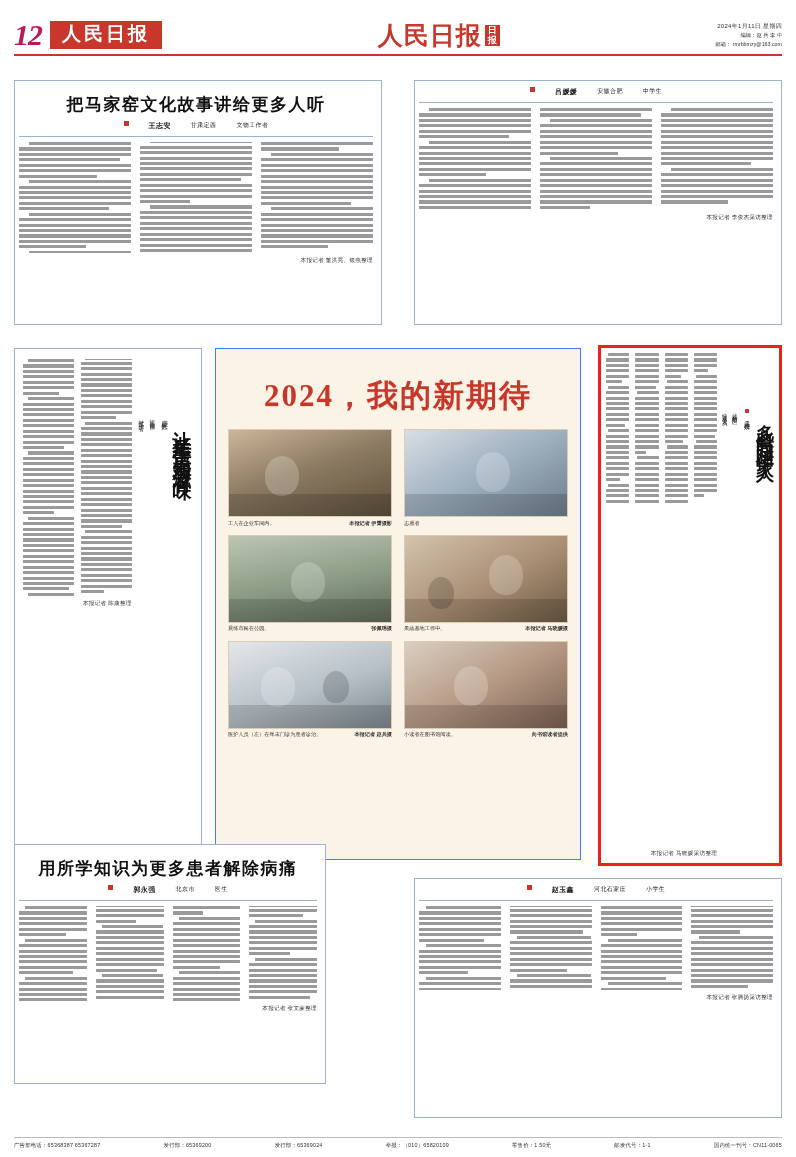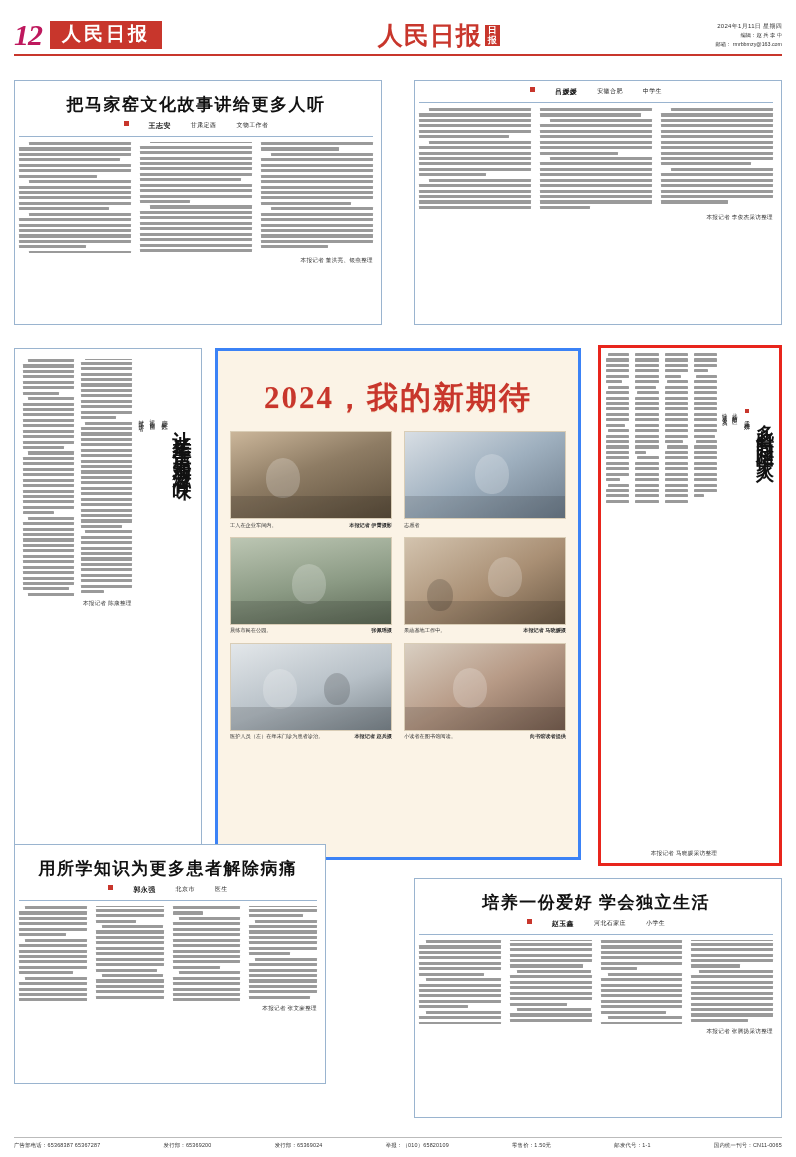--- a/index.html
+++ b/index.html
@@ -178,21 +178,21 @@
     letter-spacing: 1.5px;
     color: #222;
   }
 
   
   .feature {
     position: absolute;
     left: 215px; top: 348px;
     width: 366px; height: 512px;
     background: #fbf3e6;
-    border: 3px solid #3b82f6;
+    border: 1px solid #3b82f6;
     box-sizing: border-box;
     padding: 10px 12px;
   }
   .feature-title {
     text-align: center;
     color: #c8362c;
     font-size: 31px;
     font-weight: bold;
     letter-spacing: 2px;
     margin: 16px 0 6px 0;
@@ -862,21 +862,20 @@
         <div class="ln"></div>
       <div class="ln"></div>
         <div class="ln"></div>
         <div class="ln"></div>
         <div class="ln s90"></div>
     </div>
     <div class="credit">本报记者  张文豪整理</div>
   </div>
 
   <div class="card framed" style="left:414px; top:878px; width:368px; height:240px;">
-    <div class="card-title">培养一份爱好  学会独立生活</div>
     <div class="byline">
       <span class="sqdot"></span>
       <span class="name">赵玉鑫</span>
       <span>河北石家庄</span>
       <span>小学生</span>
     </div>
     <div class="rule"></div>
     <div class="cols c4">
       <div class="ln ind"></div>
         <div class="ln"></div>

